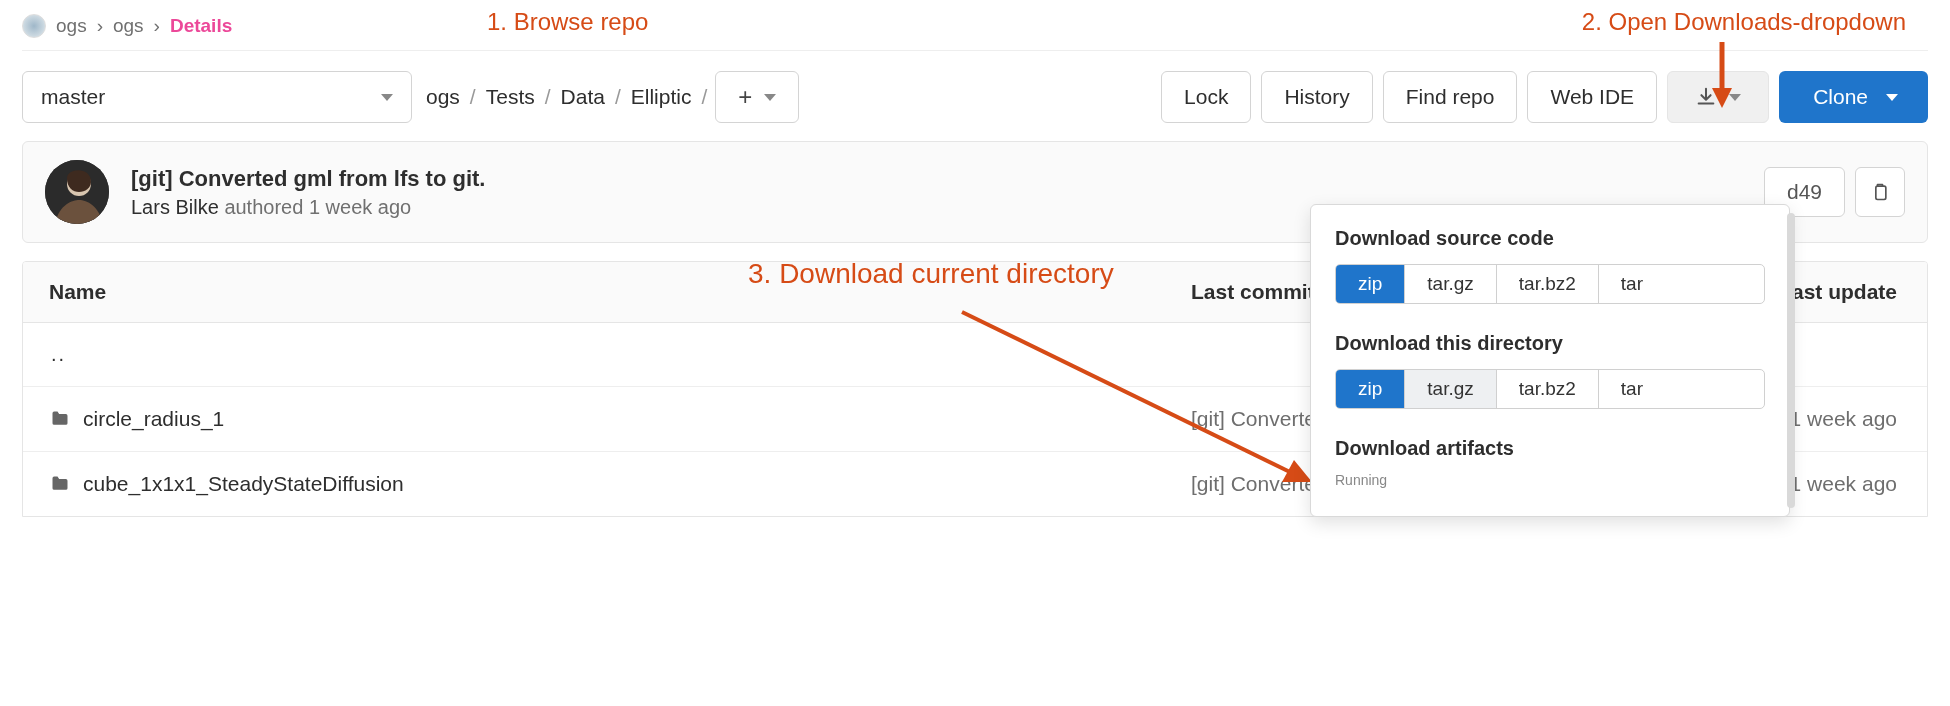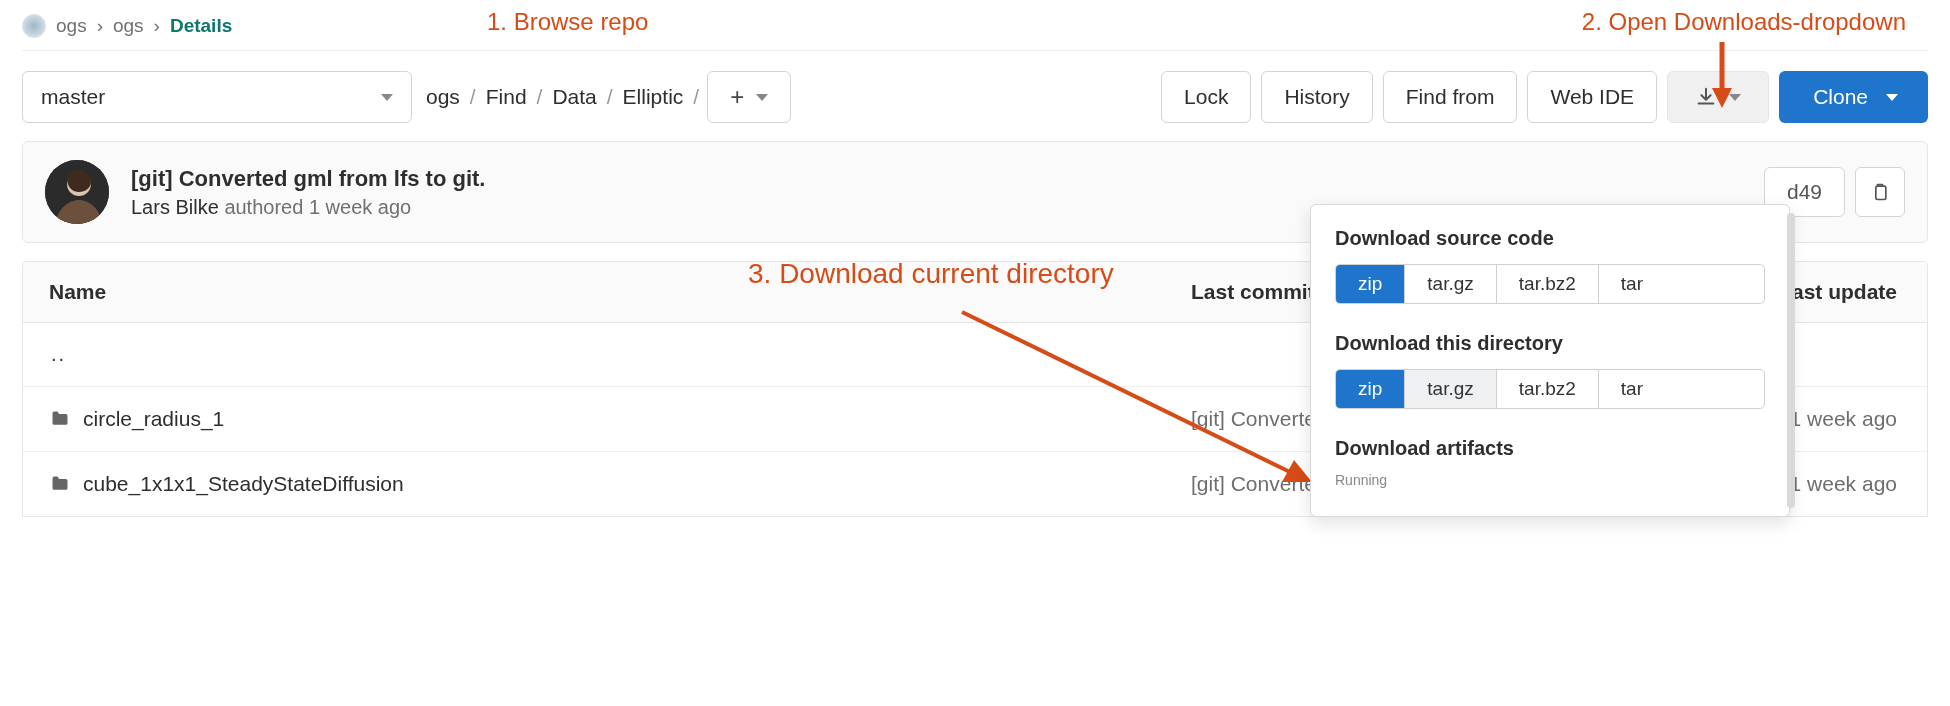--- a/index.html
+++ b/index.html
@@ -21,21 +21,21 @@
     padding: 4px 0 12px 0;
     border-bottom: 1px solid #eee;
     position: relative;
   }
   .proj-avatar {
     width: 24px; height: 24px; border-radius: 50%;
     background: radial-gradient(circle at 50% 50%, #9fb7c9 0%, #c8d6df 60%, #e9eff3 100%);
     border: 1px solid #ddd;
   }
   .crumb, .crumb-sep { color: #707070; font-size: 19px; }
-  .crumb.active { color: #0f766e; font-weight: 600; }
+  .crumb.active { color: #ec4899; font-weight: 600; }
 
   .annot { position: absolute; color: #d64b16; font-size: 24px; font-weight: 400; pointer-events: none; white-space: nowrap; }
   .annot.a1 { left: 465px; top: -2px; }
   .annot.a2 { right: 22px; top: -2px; }
   .annot.a3 { left: 748px; top: 258px; font-size: 28px; }
 
   .arrow-svg { position: absolute; pointer-events: none; }
 
   
   .toolbar {
@@ -179,37 +179,37 @@
 
   <div class="toolbar">
     <div class="branch-sel">
       <span>master</span>
       <span class="chev"></span>
     </div>
 
     <div class="crumb-path">
       <span class="seg">ogs</span>
       <span class="sep">/</span>
-      <span class="seg">Find</span>
+      <span class="seg">Tests</span>
       <span class="sep">/</span>
       <span class="seg">Data</span>
       <span class="sep">/</span>
       <span class="seg">Elliptic</span>
       <span class="sep">/</span>
     </div>
 
     <div class="add-btn">
       <span class="plus">+</span>
       <span class="chev"></span>
     </div>
 
     <div class="toolbar-right">
       <button class="btn">Lock</button>
       <button class="btn">History</button>
-      <button class="btn">Find from</button>
+      <button class="btn">Find repo</button>
       <button class="btn">Web IDE</button>
       <div class="dl-btn">
         <span class="dl-icon">
           <svg width="22" height="22" viewBox="0 0 24 24" fill="none" stroke="#555" stroke-width="2.2" stroke-linecap="round" stroke-linejoin="round">
             <path d="M12 3v11"></path>
               <path d="M7 10l5 5 5-5"></path>
               <path d="M4 19h16"></path>
           </svg>
         </span>
         <span class="chev"></span>

